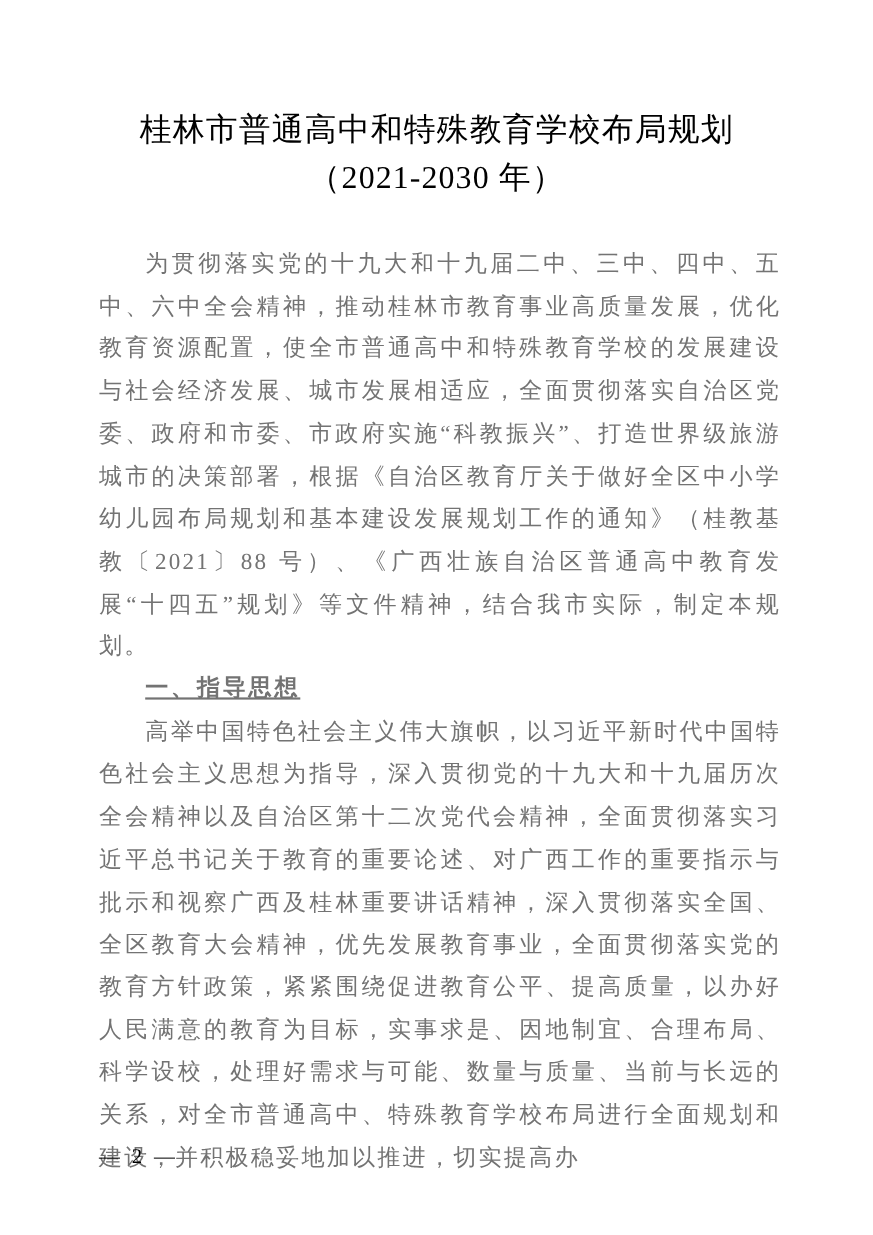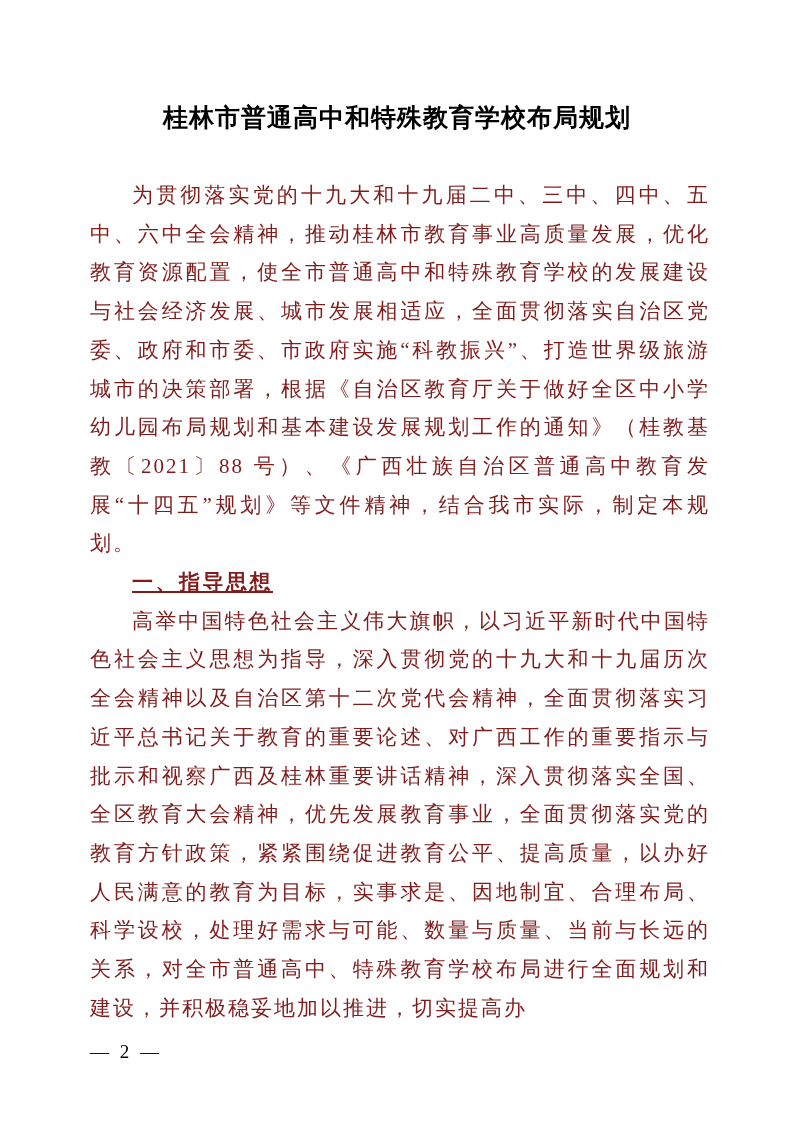--- a/index.html
+++ b/index.html
@@ -15,33 +15,33 @@
     background: #ffffff;
     color: #000000;
     overflow: hidden;
   }
   .doc-title-block {
     padding-top: 96px;
     text-align: center;
   }
   .doc-title {
     font-family: "Liberation Serif", serif;
-    font-weight: bold;
-    font-size: 25px;
+    font-weight: normal;
+    font-size: 29px;
     line-height: 44px;
     letter-spacing: 1px;
     color: #000000;
   }
   .doc-body {
     margin: 36px 84px 0 90px;
     font-size: 21px;
     line-height: 38.7px;
     letter-spacing: 2px;
     text-align: justify;
-    color: #7f1d1d;
+    color: #737373;
   }
   .body-para {
     text-indent: 2em;
   }
   .section-heading {
     text-indent: 2em;
     font-family: "Liberation Sans", sans-serif;
     font-weight: bold;
     letter-spacing: 2.5px;
     text-decoration: underline;
@@ -55,20 +55,21 @@
     color: #000000;
   }
 </style>
 </head>
 <body>
 
 <div class="page">
 
   <div class="doc-title-block">
     <div class="doc-title">桂林市普通高中和特殊教育学校布局规划</div>
+    <div class="doc-title">（2021-2030 年）</div>
   </div>
 
   <div class="doc-body">
     <p class="body-para">为贯彻落实党的十九大和十九届二中、三中、四中、五中、六中全会精神，推动桂林市教育事业高质量发展，优化教育资源配置，使全市普通高中和特殊教育学校的发展建设与社会经济发展、城市发展相适应，全面贯彻落实自治区党委、政府和市委、市政府实施“科教振兴”、打造世界级旅游城市的决策部署，根据《自治区教育厅关于做好全区中小学幼儿园布局规划和基本建设发展规划工作的通知》（桂教基教〔2021〕88 号）、《广西壮族自治区普通高中教育发展“十四五”规划》等文件精神，结合我市实际，制定本规划。</p>
     <p class="section-heading">一、指导思想</p>
     <p class="body-para">高举中国特色社会主义伟大旗帜，以习近平新时代中国特色社会主义思想为指导，深入贯彻党的十九大和十九届历次全会精神以及自治区第十二次党代会精神，全面贯彻落实习近平总书记关于教育的重要论述、对广西工作的重要指示与批示和视察广西及桂林重要讲话精神，深入贯彻落实全国、全区教育大会精神，优先发展教育事业，全面贯彻落实党的教育方针政策，紧紧围绕促进教育公平、提高质量，以办好人民满意的教育为目标，实事求是、因地制宜、合理布局、科学设校，处理好需求与可能、数量与质量、当前与长远的关系，对全市普通高中、特殊教育学校布局进行全面规划和建设，并积极稳妥地加以推进，切实提高办</p>
   </div>
 
   <div class="page-footer">— 2 —</div>
 

